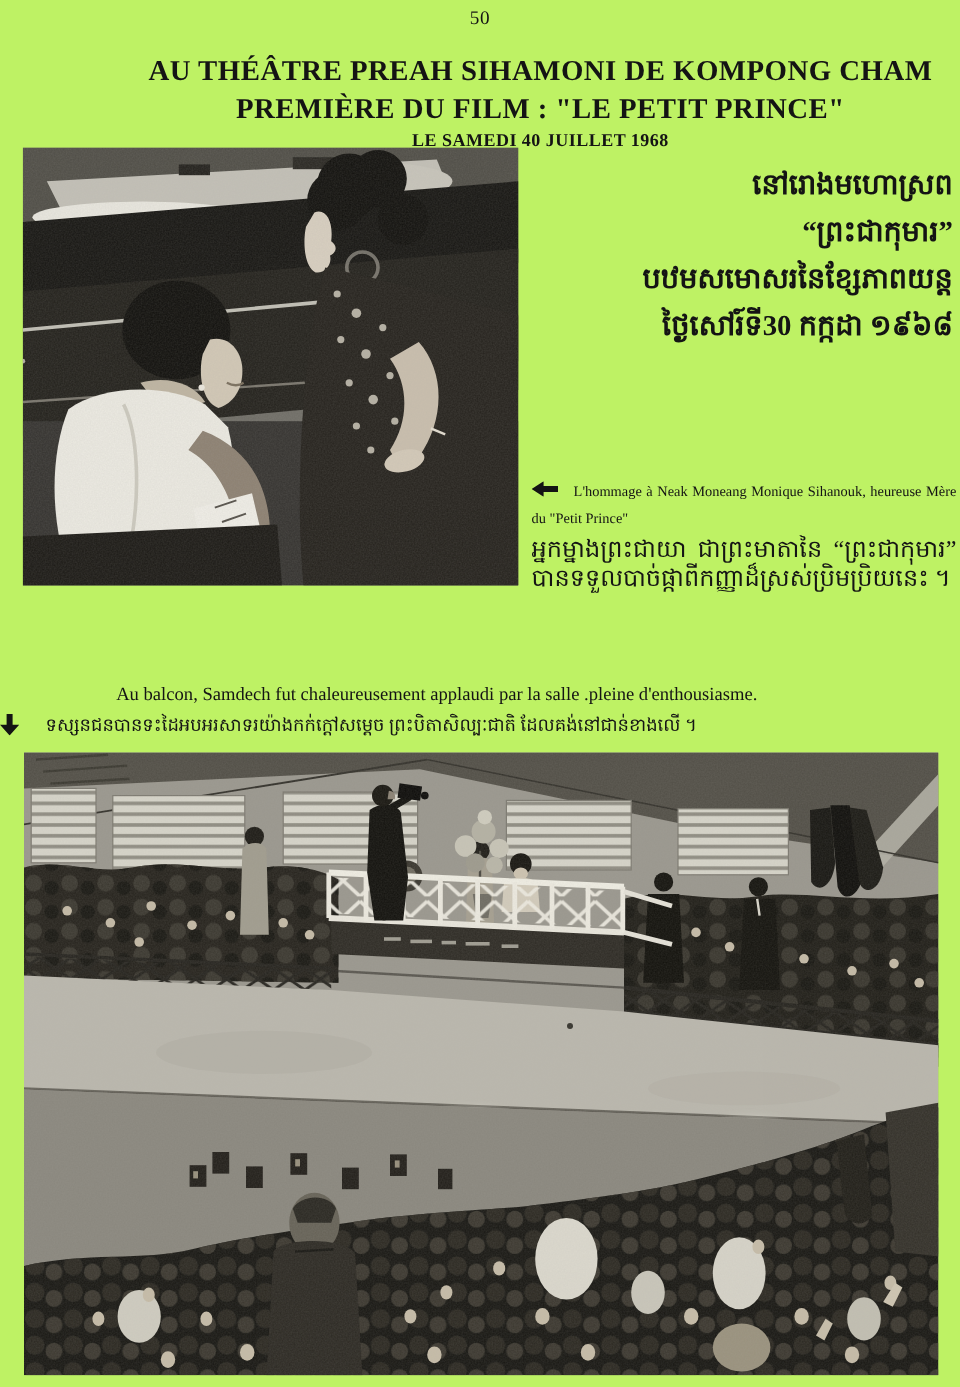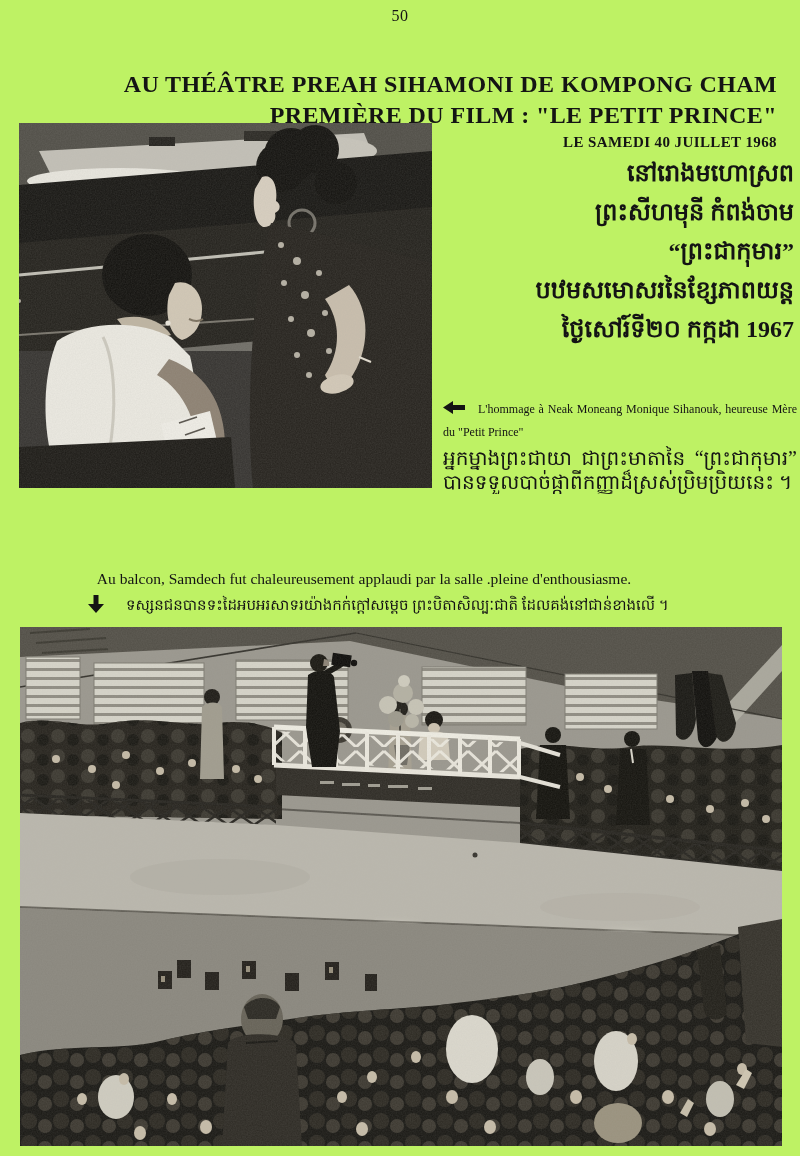--- a/index.html
+++ b/index.html
@@ -5,60 +5,59 @@
   html,body{margin:0;padding:0;background:#d9d9d4;}
   .page{
     position:relative;width:800px;height:1156px;margin:0 auto;
     background:#bef264;color:#141414;overflow:hidden;
     font-family:"Liberation Serif",serif;
   }
   .page-number{
     position:absolute;top:7px;left:0;right:0;text-align:center;
     font-size:16px;letter-spacing:.5px;
   }
-  .title-block{position:absolute;top:45px;right:23px;text-align:right;white-space:nowrap;margin-top:24px;}
+  .title-block{position:absolute;top:45px;right:23px;text-align:center;white-space:nowrap;}
   .title-line{font-weight:bold;font-size:24px;line-height:31px;letter-spacing:.4px;}
   .date-line{font-weight:bold;font-size:15px;line-height:20px;letter-spacing:.4px;margin-top:1px;}
   .khmer-headline{
     position:absolute;top:136px;right:6px;width:380px;text-align:right;
-    font-weight:bold;font-size:24px;line-height:39px;white-space:nowrap;overflow:hidden;margin-top:18px;
+    font-weight:bold;font-size:24px;line-height:39px;white-space:nowrap;overflow:hidden;
   }
   figure{margin:0;padding:0;}
   .photo1{position:absolute;left:19px;top:123px;width:413px;height:365px;}
   .photo2{position:absolute;left:20px;top:627px;width:762px;height:519px;}
   .photo1 svg,.photo2 svg{display:block;width:100%;height:100%;}
   .caption1{position:absolute;left:443px;top:399px;width:354px;}
   .caption1 .fr{margin:0;font-size:12px;line-height:21.5px;text-align:justify;text-align-last:left;}
   .caption1 .km{margin:3px 0 0 0;font-size:20px;line-height:24px;text-align:justify;overflow:hidden;max-height:50px;}
   .arrow-ic{display:inline-block;vertical-align:-1px;margin-right:13px;}
   .caption2{position:absolute;left:0;top:569px;width:800px;}
   .caption2 .fr{margin:0;text-align:center;padding-right:72px;font-size:15.5px;line-height:20px;}
-  .caption2 .km-row{display:flex;align-items:center;padding-left:88px;margin-top:3px;}
+  .caption2 .km-row{display:flex;align-items:center;margin-top:3px;}
   .caption2 .down-ic{flex:0 0 auto;margin:3px 22px 0 0;}
   .caption2 .km{font-size:15px;line-height:24px;white-space:nowrap;overflow:hidden;max-width:640px;}
 </style>
 </head>
 <body>
 
 <div class="page">
 
   <div class="page-number">50</div>
 
   <div class="title-block">
     <div class="title-line">AU THÉÂTRE PREAH SIHAMONI  DE KOMPONG CHAM</div>
     <div class="title-line">PREMIÈRE DU FILM : "LE PETIT PRINCE"</div>
     <div class="date-line">LE SAMEDI 40 JUILLET 1968</div>
   </div>
 
   <div class="khmer-headline">
     <div>នៅរោងមហោស្រព</div>
-    <div>ព្រះសីហមុនី កំពង់ចាម</div>
     <div>“ព្រះជាកុមារ”</div>
     <div>បឋមសមោសរនៃខ្សែភាពយន្ត</div>
-    <div>ថ្ងៃសៅរ៍ទី២០ កក្កដា 1967</div>
+    <div>ថ្ងៃសៅរ៍ទី30 កក្កដា ១៩៦៨</div>
   </div>
 
   <figure class="photo1">
     <svg viewBox="0 0 413 365" preserveAspectRatio="none">
       <defs>
         <filter id="p1g">
             <feTurbulence type="fractalNoise" baseFrequency="0.8" numOctaves="2" stitchTiles="stitch"></feTurbulence>
           <feColorMatrix type="matrix" values="0 0 0 0 0.42 0 0 0 0 0.41 0 0 0 0 0.38 0 0 0 0.55 0"></feColorMatrix>
           </filter>
       </defs>

